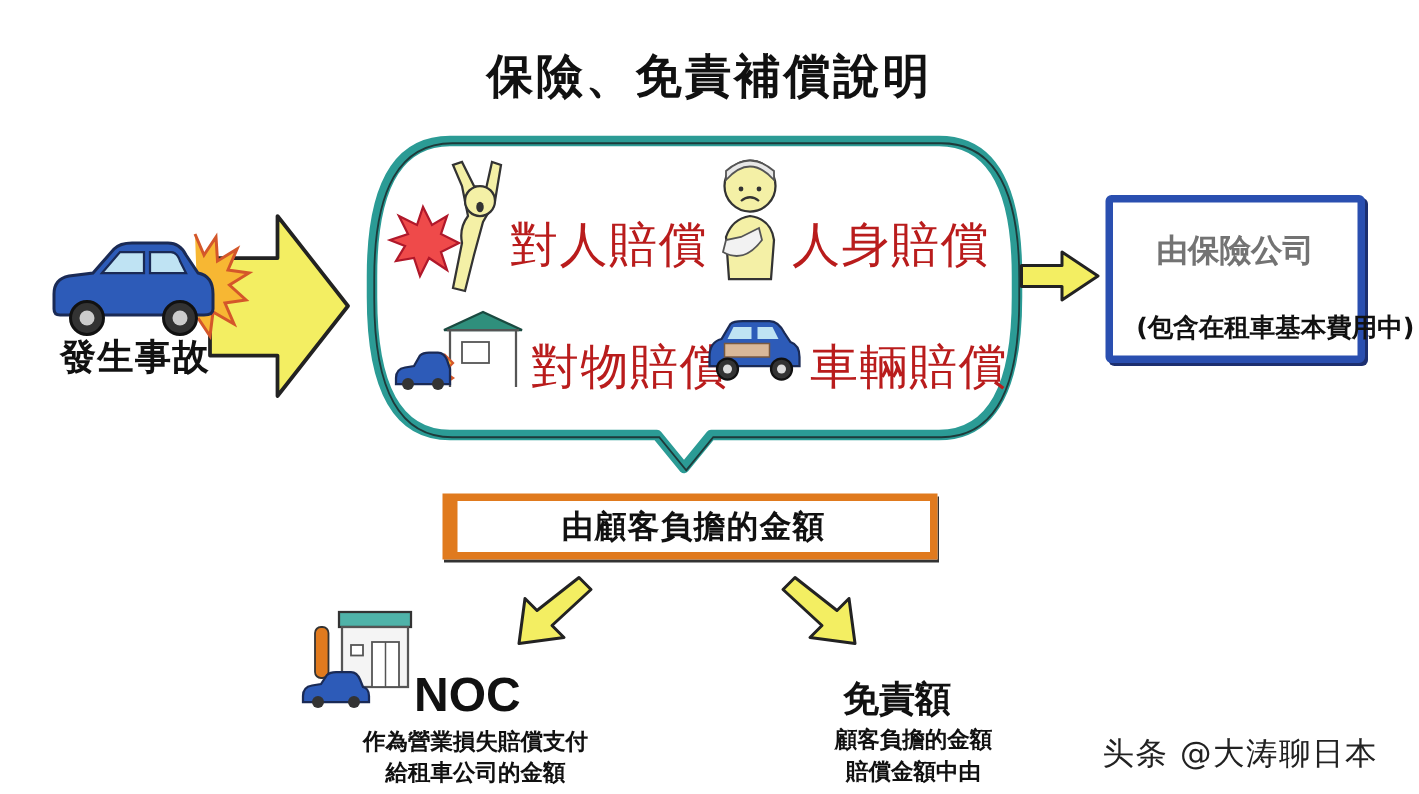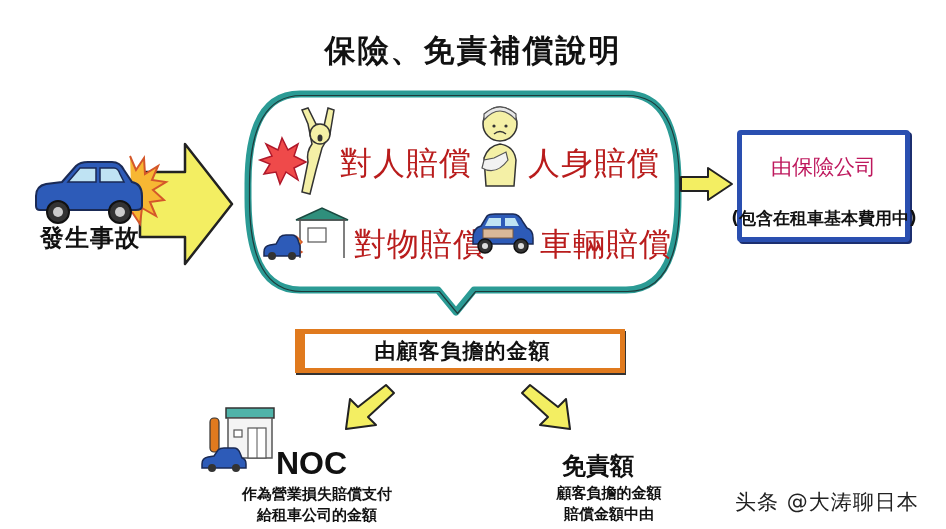--- a/index.html
+++ b/index.html
@@ -3,22 +3,22 @@
 <meta charset="utf-8">
 <style>
   * { box-sizing: border-box; margin: 0; padding: 0; }
   html, body { width: 946px; height: 529px; background: #ffffff; overflow: hidden; }
   body { position: relative; font-family: "DejaVu Sans", "Liberation Sans", sans-serif; color: #1a1a1a; }
   .abs { position: absolute; }
   .title { left: 0; width: 946px; top: 30px; text-align: center; font-size: 31px; font-weight: bold; letter-spacing: 2px; color: #111; }
   .accident-label { left: 40px; top: 222px; font-size: 24px; font-weight: bold; letter-spacing: 1px; color: #111; }
   .coverage-item { font-size: 32px; font-weight: normal; letter-spacing: 1px; color: #b91c1c; }
   .insurer-box { left: 737px; top: 130px; width: 173px; height: 112px; border: 5px solid #2a4fb0; border-radius: 4px; background: #fff; box-shadow: 2px 2px 0 #1c2f70; }
-  .insurer-line { position: absolute; left: 0; width: 100%; text-align: center; font-size: 21px; font-weight: normal; color: #be185d; }
-  .insurer-note { left: 705px; top: 207px; width: 238px; text-align: center; font-size: 17px; font-weight: bold; color: #111; white-space: nowrap; }
+  .insurer-line { position: absolute; left: 0; width: 100%; text-align: center; font-size: 21px; font-weight: bold; color: #737373; }
+  .insurer-note { left: 705px; top: 207px; width: 238px; text-align: right; font-size: 17px; font-weight: bold; color: #111; white-space: nowrap; }
   .customer-box { left: 295px; top: 329px; width: 330px; height: 44px; border: 5px solid #e07a1e; border-left-width: 10px; background: #fff; box-shadow: 1px 2px 0 #333; display: flex; align-items: center; justify-content: center; }
   .customer-label { font-size: 21px; font-weight: bold; color: #111; letter-spacing: 1px; }
   .noc-title { left: 276px; top: 445px; font-size: 32px; font-weight: bold; color: #111; font-family: "Liberation Sans", sans-serif; }
   .noc-desc { left: 210px; top: 484px; width: 214px; text-align: center; font-size: 15px; font-weight: bold; line-height: 21px; color: #111; }
   .deductible-title { left: 562px; top: 450px; font-size: 24px; font-weight: bold; color: #111; }
   .deductible-desc { left: 548px; top: 483px; width: 122px; text-align: center; font-size: 15px; font-weight: bold; line-height: 21px; color: #111; }
   .watermark { left: 735px; top: 488px; font-size: 21px; color: #222; letter-spacing: 1px; }
   svg { position: absolute; overflow: visible; }
 </style>
 </head>

